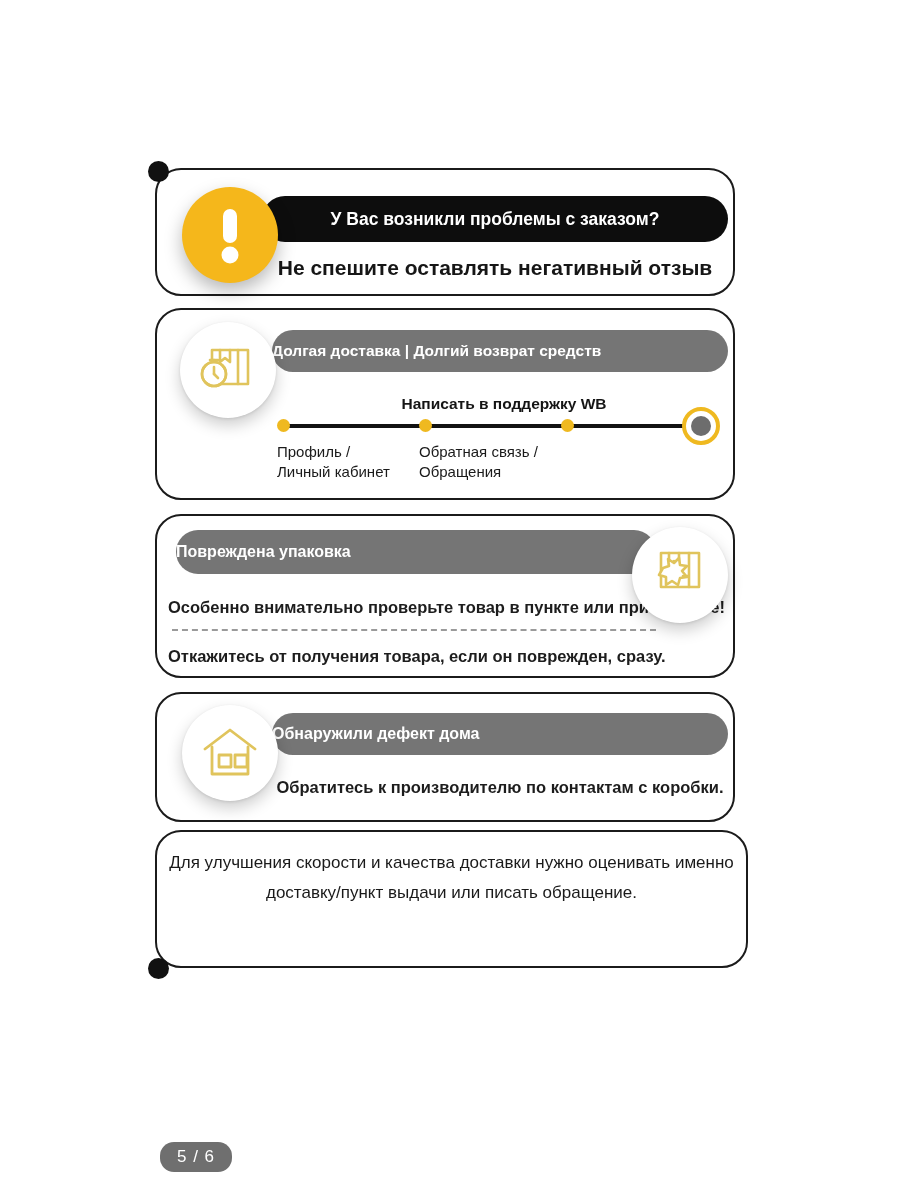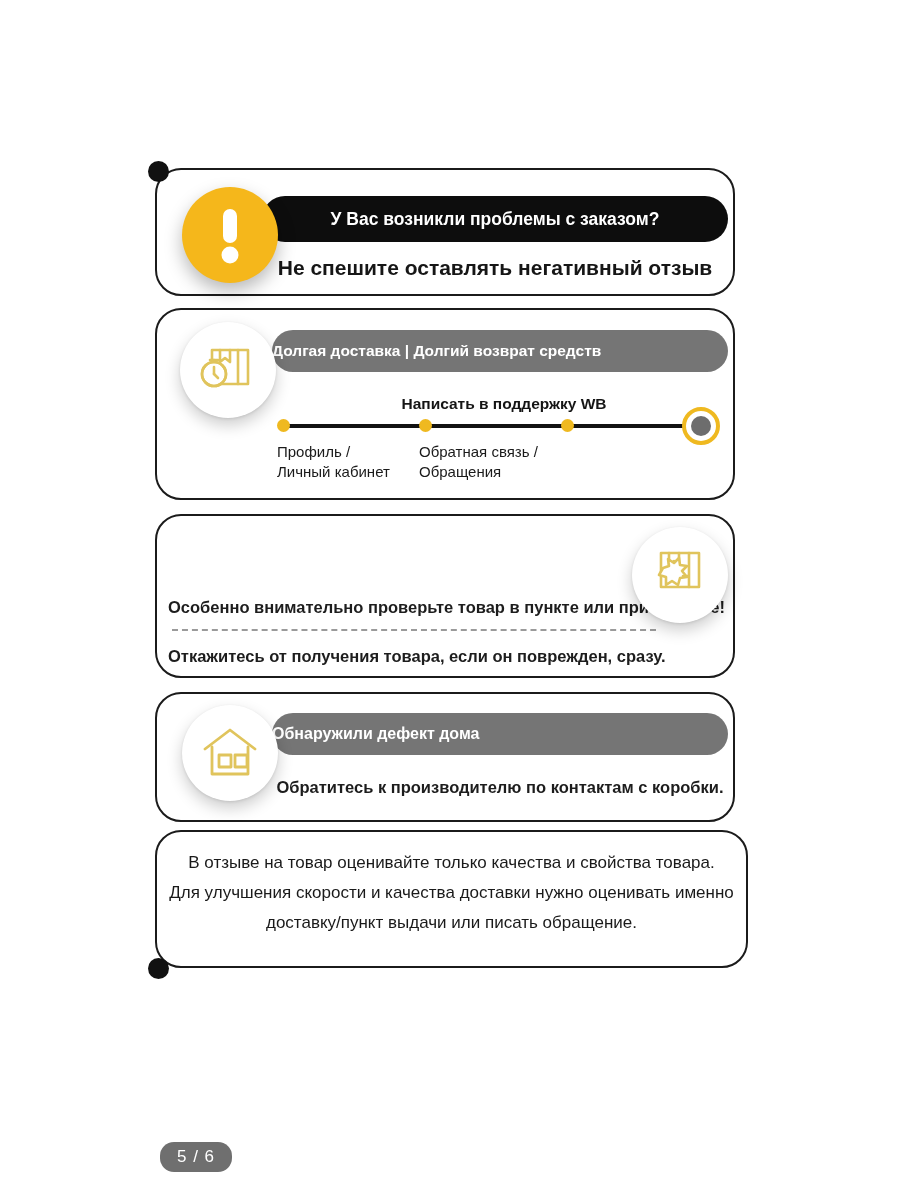--- a/index.html
+++ b/index.html
@@ -226,20 +226,23 @@
     <div>Профиль /</div>
     <div>Личный кабинет</div>
   </div>
   <div class="tl-label" style="left:419px; top:442px;">
     <div>Обратная связь /</div>
     <div>Обращения</div>
   </div>
 
   <div class="card" style="left:155px; top:514px; width:580px; height:164px;"></div>
 
+  <div class="pill-gray" style="left:176px; top:530px; width:480px; height:44px; font-size:16px;">
+    <span>Повреждена упаковка</span>
+  </div>
 
   <div class="badge" style="left:632px; top:527px;">
     <svg width="74" height="74" viewBox="0 0 74 74" fill="none" stroke="#E0C45C" stroke-width="2.6" stroke-linejoin="round" stroke-linecap="round">
       <rect x="18" y="15" width="38" height="34"></rect>
       <line x1="46" y1="15" x2="46" y2="49"></line>
       <polyline points="26,15 26,27 31,23 36,27 36,15"></polyline>
       <polygon fill="#ffffff" points="20,30 26,28 25,21 31,25 36,20 37,27 44,28 39,33 44,39 37,40 35,47 29,43 23,47 23,39 16,37"></polygon>
       <line x1="40" y1="38" x2="41" y2="38"></line>
       <line x1="44" y1="38" x2="45" y2="38"></line>
     </svg>
@@ -265,21 +268,20 @@
   <div class="pill-gray" style="left:272px; top:713px; width:456px; height:42px; font-size:16px;">
     <span>Обнаружили дефект дома</span>
   </div>
 
   <div class="body-bold" style="left:272px; top:778px; width:456px; font-size:16.5px;">Обратитесь к производителю по контактам с коробки.</div>
 
   <div class="card" style="left:155px; top:830px; width:593px; height:138px;"></div>
   <div class="frame-dot" style="left:148px; top:958px;"></div>
 
   <div class="footer-text" style="left:155px; top:848px; width:593px;">
-    <div>В отзыве на товар оценивайте только качества и свойства товара.</div>
     <div>Для улучшения скорости и качества доставки нужно оценивать именно</div>
     <div>доставку/пункт выдачи или писать обращение.</div>
   </div>
 
   <div class="page-badge" style="left:160px; top:1142px; width:72px; height:30px;">
     <span>5 / 6</span>
   </div>
 
 </div>
 

